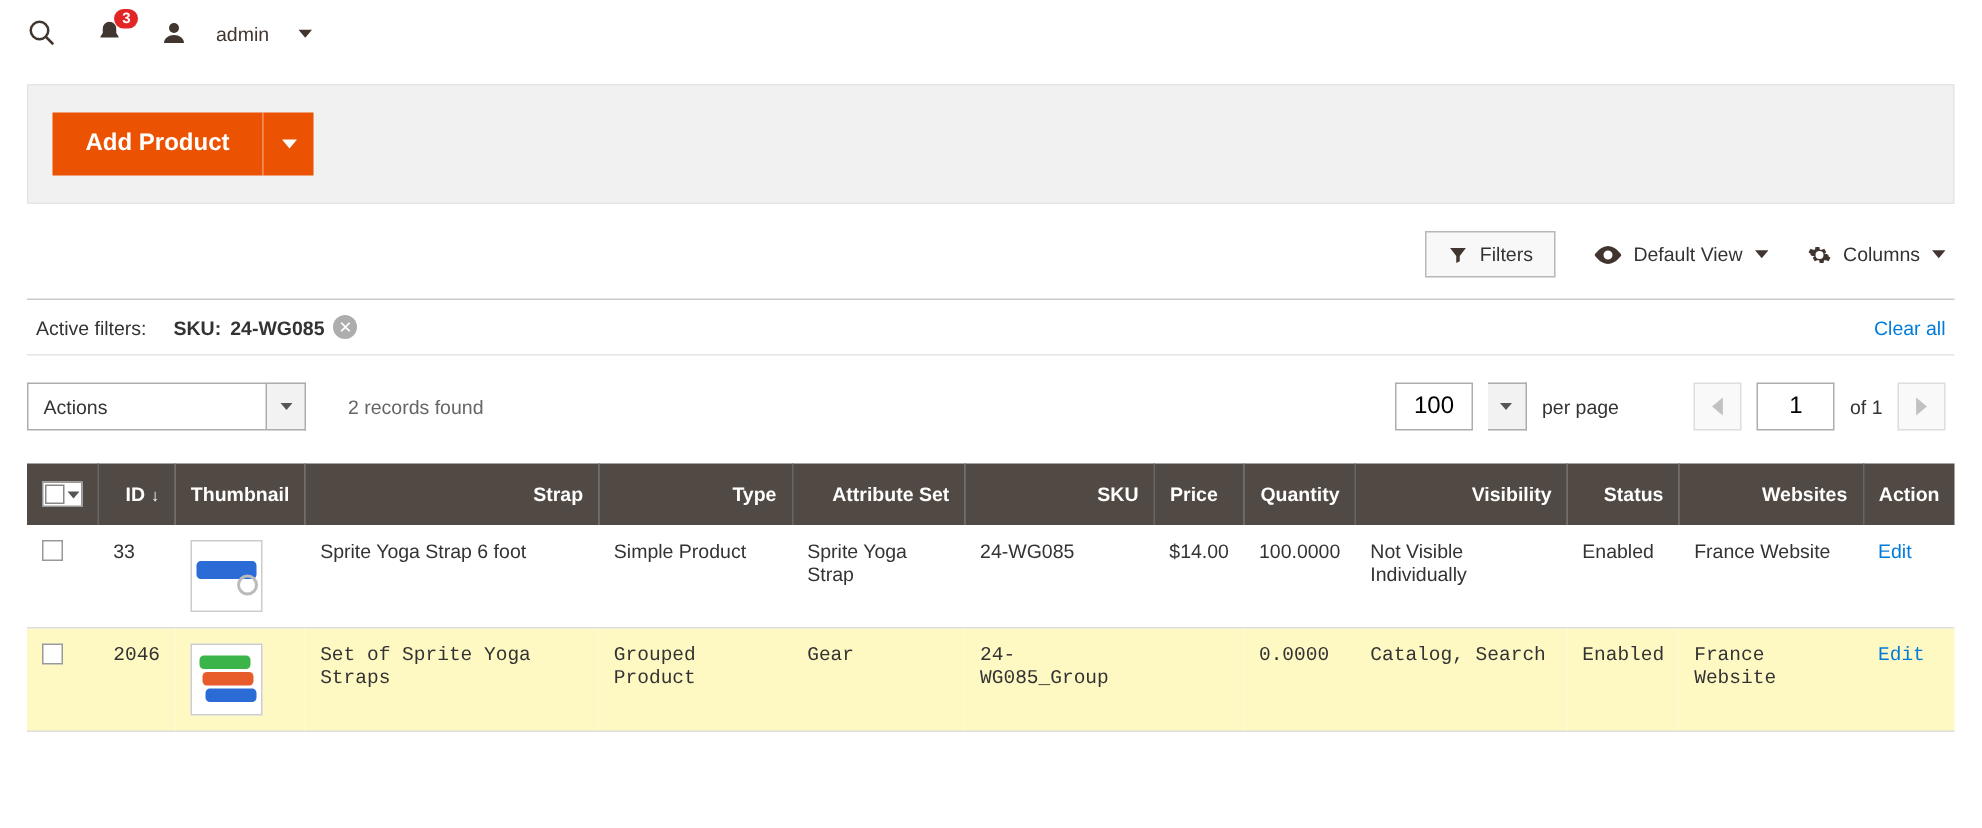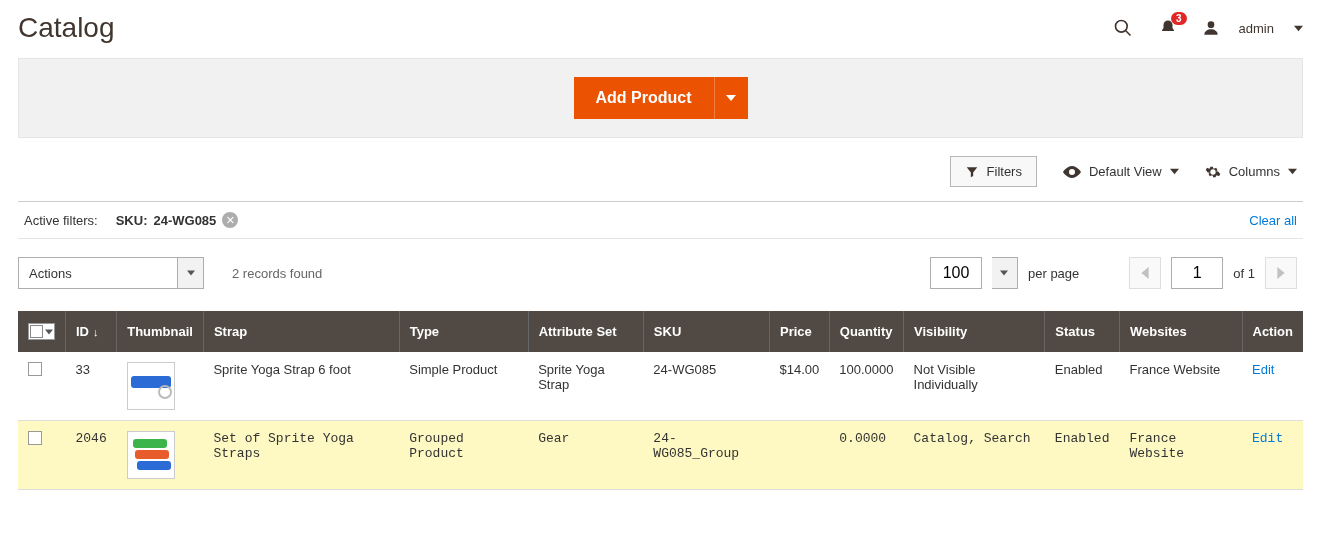--- a/index.html
+++ b/index.html
@@ -34,23 +34,23 @@
     border-radius: 9px;
     padding: 1px 5px;
     font-weight: 600;
   }
   .admin-drop { display:flex; align-items:center; gap:20px; cursor:pointer; color:#41362f;}
   .toolbar {
     background: #f1f1f1;
     border: 1px solid #e5e5e5;
     padding: 18px 16px;
     display: flex;
-    justify-content: center;
+    justify-content: flex-start;
     align-items:center;
-    margin-top: 4px;
+    margin-top: 14px;
   }
   .btn-primary {
     background: #eb5202;
     color: #fff;
     font-size: 16px;
     font-weight: 600;
     padding: 12px 22px;
     display:flex;
     align-items:center;
   }
@@ -111,21 +111,21 @@
     border:1px solid #adadad; height:32px; width:52px; text-align:center; font-size:16px;
   }
   .pager-btn {
     border:1px solid #b7b7b7; width:32px;height:32px;background:#f2f2f2;display:flex;align-items:center;justify-content:center;cursor:pointer;color:#666;
   }
   .pager-btn.disabled { opacity:.45; cursor:default; }
   table.grid {
     width:100%; border-collapse:collapse; font-size:13px;
   }
   .grid th {
-    background:#514943; color:#fff; font-weight:600; text-align:left;
+    background:#514943; color:#fff; font-weight:600; text-align:right;
     padding:12px 10px; border-right:1px solid #666;
     vertical-align:middle;
   }
   .grid th:last-child{border-right:none;}
   .grid td {
     padding:10px 10px; border-bottom:1px solid #ddd; vertical-align:top;
   }
   .grid tr.alt td { background:#fef9c3;font-family:Liberation Mono, monospace; }
   .thumb {
     width:48px;height:48px;border:1px solid #ccc;background:#fff;display:flex;align-items:center;justify-content:center;
@@ -135,21 +135,20 @@
   .hdr-check .box{width:13px;height:13px;border:1px solid #888;}
   .link { color:#007bdb; cursor:pointer; }
   .sort-arrow { font-size:11px; margin-left:4px; }
   svg { display:block; }
   .checkbox { width:14px;height:14px;border:1px solid #999;background:#fff;display:inline-block;}
 </style>
 </head>
 <body>
 
 <div class="header">
-  <div class="page-title">Catalog</div>
   <div class="header-actions">
     <div class="icon-btn">
       <svg width="20" height="20" viewBox="0 0 24 24" fill="none" stroke="#41362f" stroke-width="2">
           <circle cx="10" cy="10" r="7"></circle>
           <line x1="21" y1="21" x2="15" y2="15"></line>
         </svg>
     </div>
     <div class="icon-btn">
       <svg width="18" height="20" viewBox="0 0 24 24" fill="#41362f">
           <path d="M12 2a6 6 0 0 0-6 6v4l-2 3v1h16v-1l-2-3V8a6 6 0 0 0-6-6z"></path>

